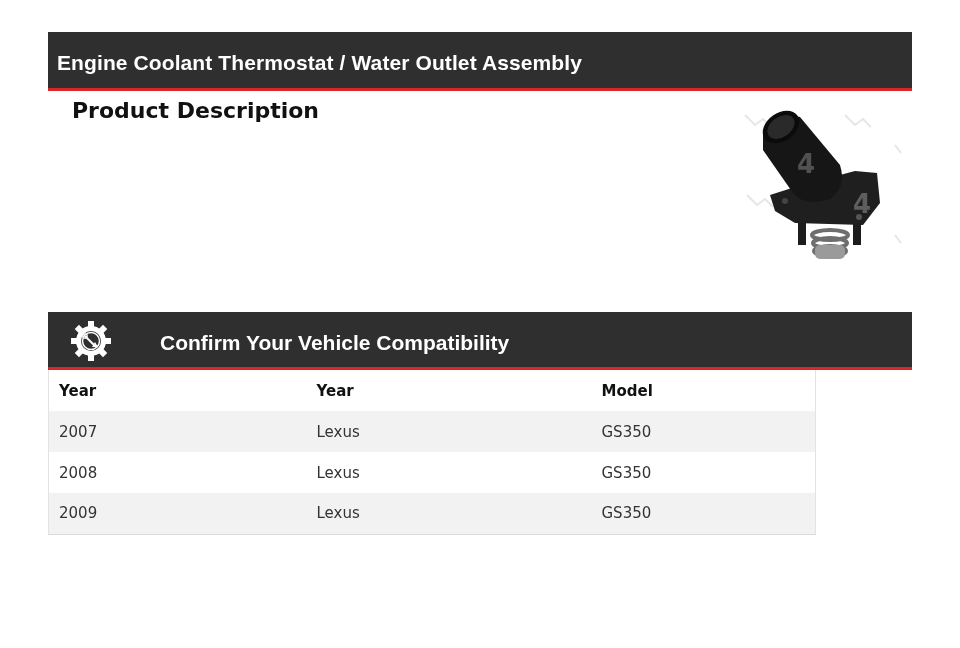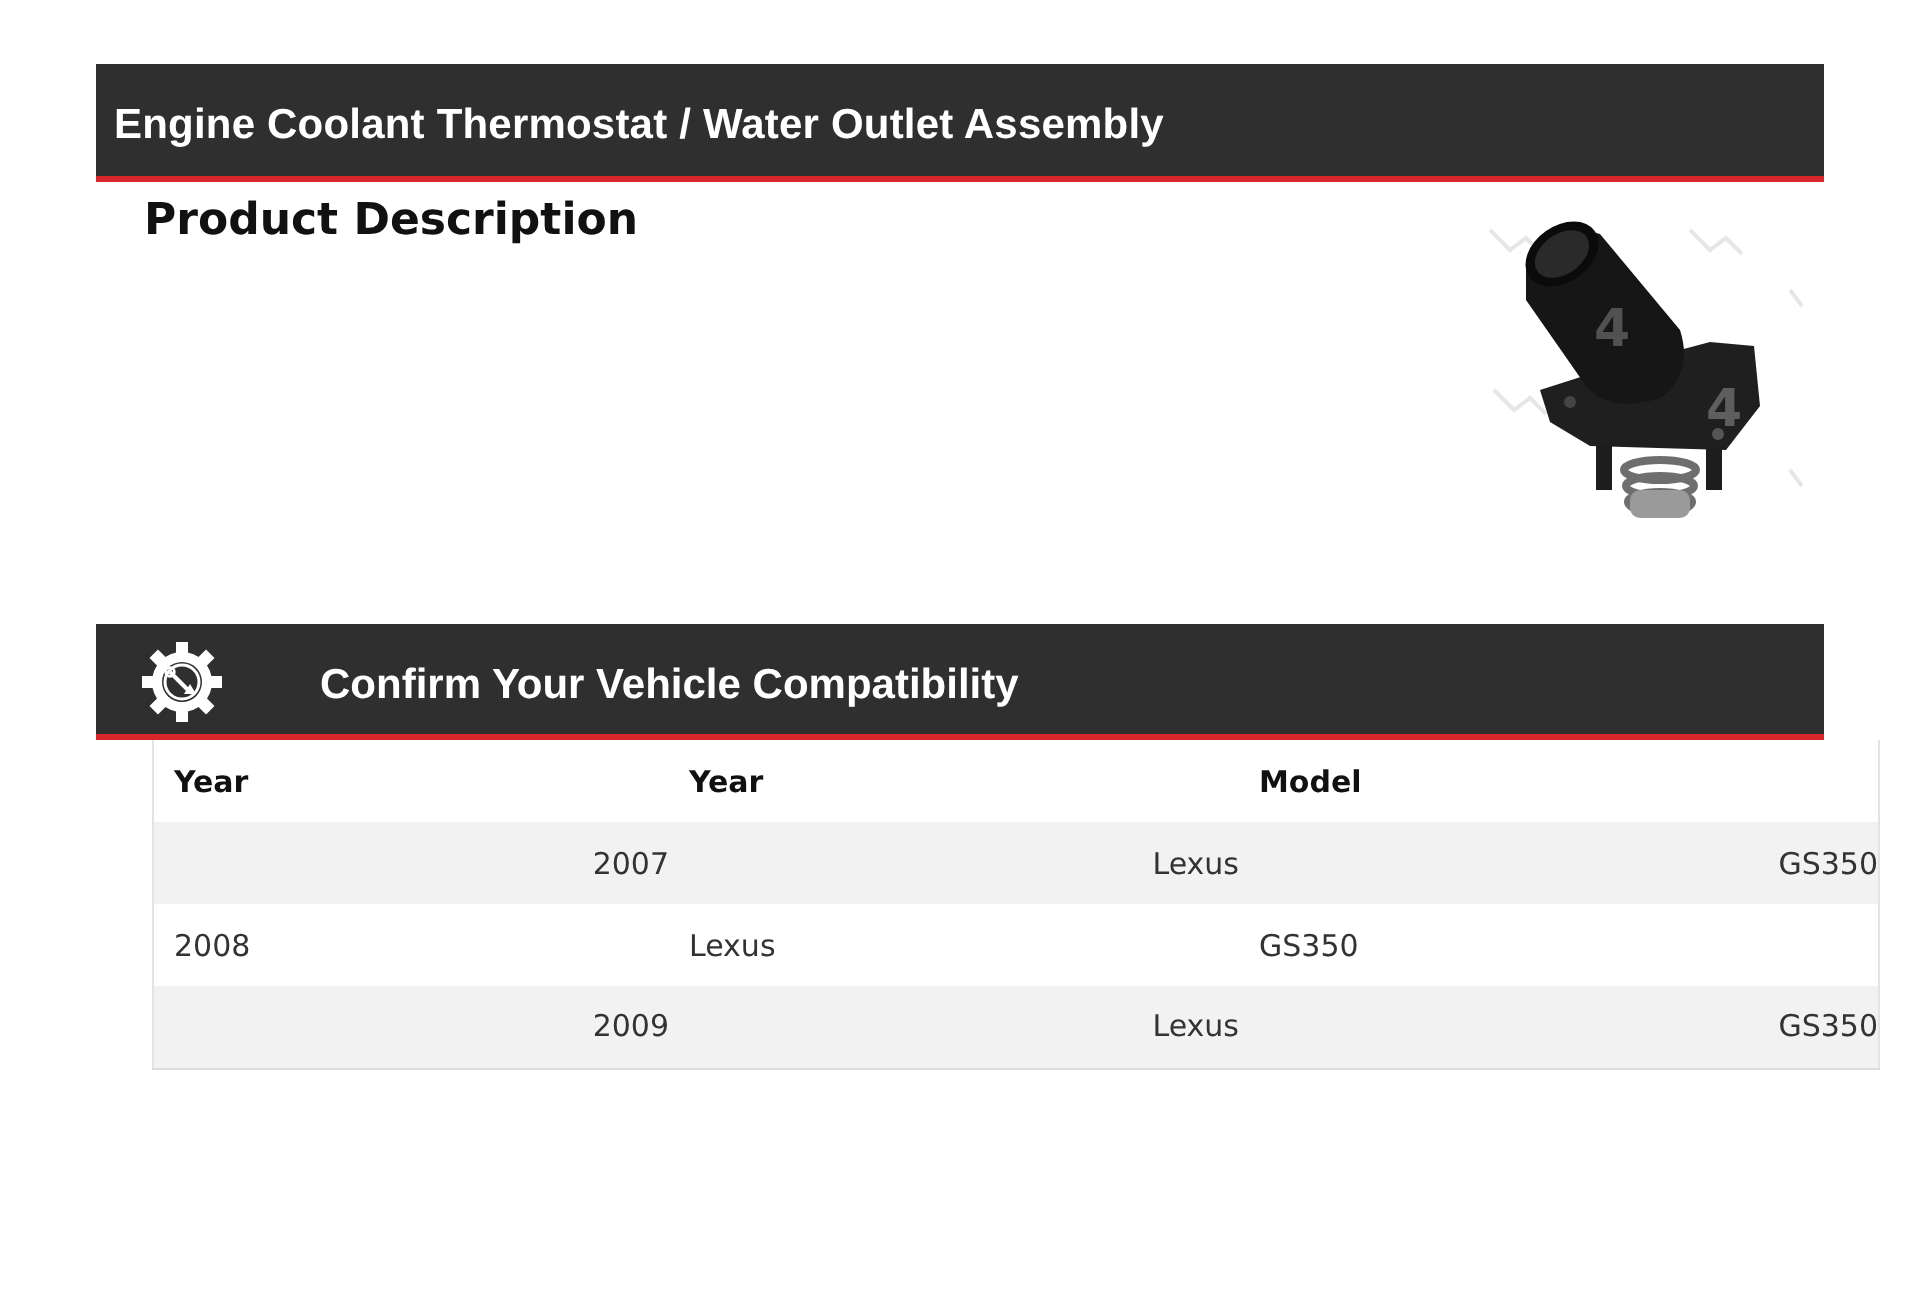--- a/index.html
+++ b/index.html
@@ -23,30 +23,29 @@
     .product .info { margin-top: 21px; font-size: 18px; line-height: 26.5px; color: #2a2a2a; width: 380px; }
     .product .info b { color: #111; font-weight: bold; }
 
     .product-image { position: absolute; left: 735px; top: 95px; width: 180px; height: 180px; }
 
     .bar-compat { top: 312px; height: 58px; }
     .bar-compat .gear { position: absolute; left: 22px; top: 8px; width: 42px; height: 42px; }
     .bar-compat .title { position: absolute; left: 88px; top: 19px; font-size: 21px; margin-left: 24px; }
 
     .compat-table {
-      position: absolute; left: 48px; top: 370px; width: 864px;
+      position: absolute; left: 48px; top: 370px; width: 768px;
       border-left: 1px solid #e3e3e3; border-right: 1px solid #e3e3e3; border-bottom: 1px solid #dcdcdc;
       border-collapse: collapse;
       font-size: 15px;
-      margin-left: 28px;
     }
     .compat-table th, .compat-table td { text-align: left; height: 41px; padding: 0 0 0 10px; vertical-align: middle; }
     .compat-table th { font-weight: bold; color: #111; height: 41px; }
     .compat-table td { color: #333; }
-    .compat-table tr.odd td { background: #f2f2f2; text-align: right; }
+    .compat-table tr.odd td { background: #f2f2f2; }
     .col-year { width: 258px; }
     .col-make { width: 285px; }
   </style>
 </head>
 <body>
 
 <div class="bar bar-top">
   <div class="title">Engine Coolant Thermostat / Water Outlet Assembly</div>
 </div>
 

